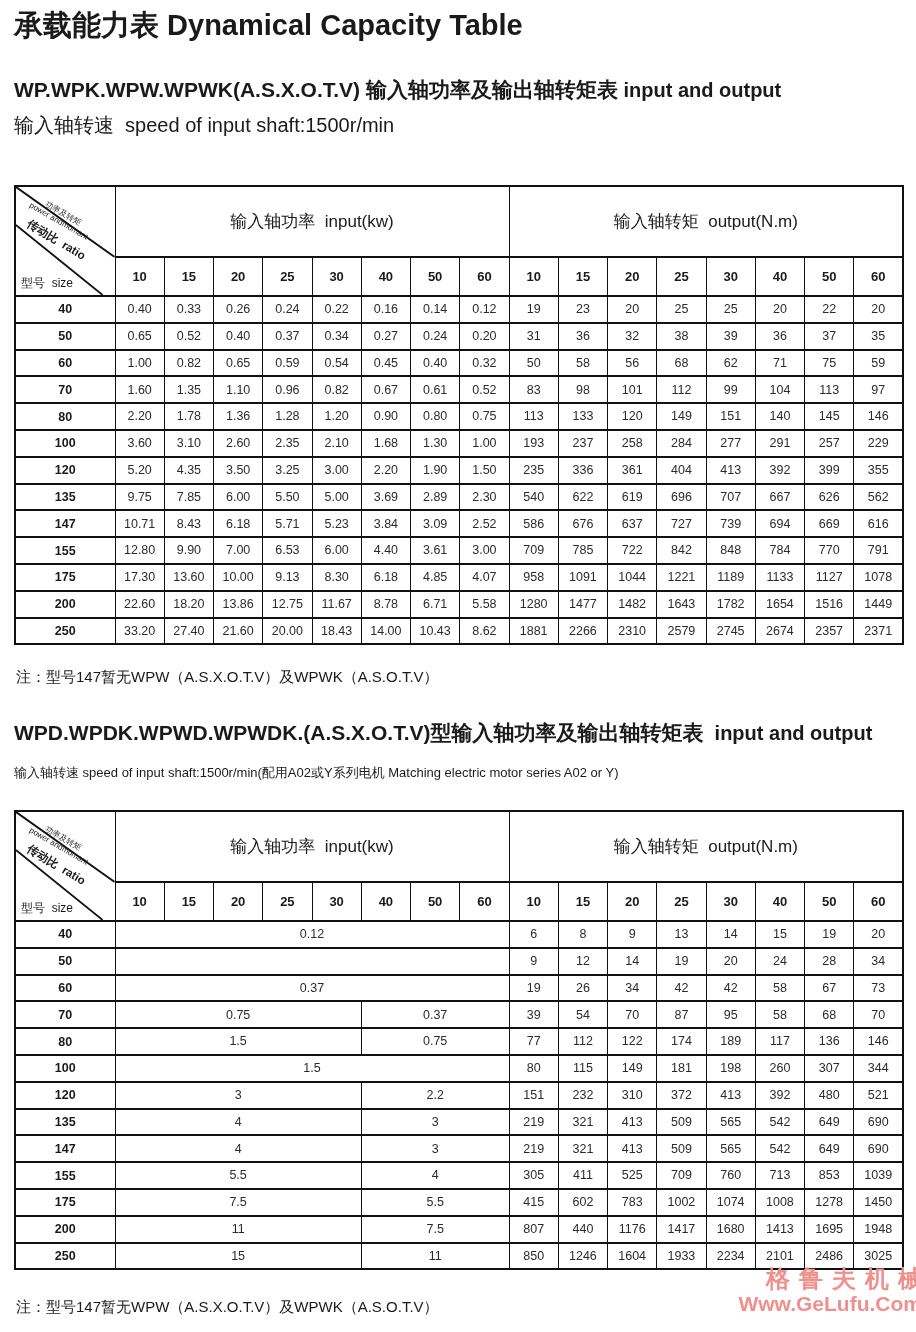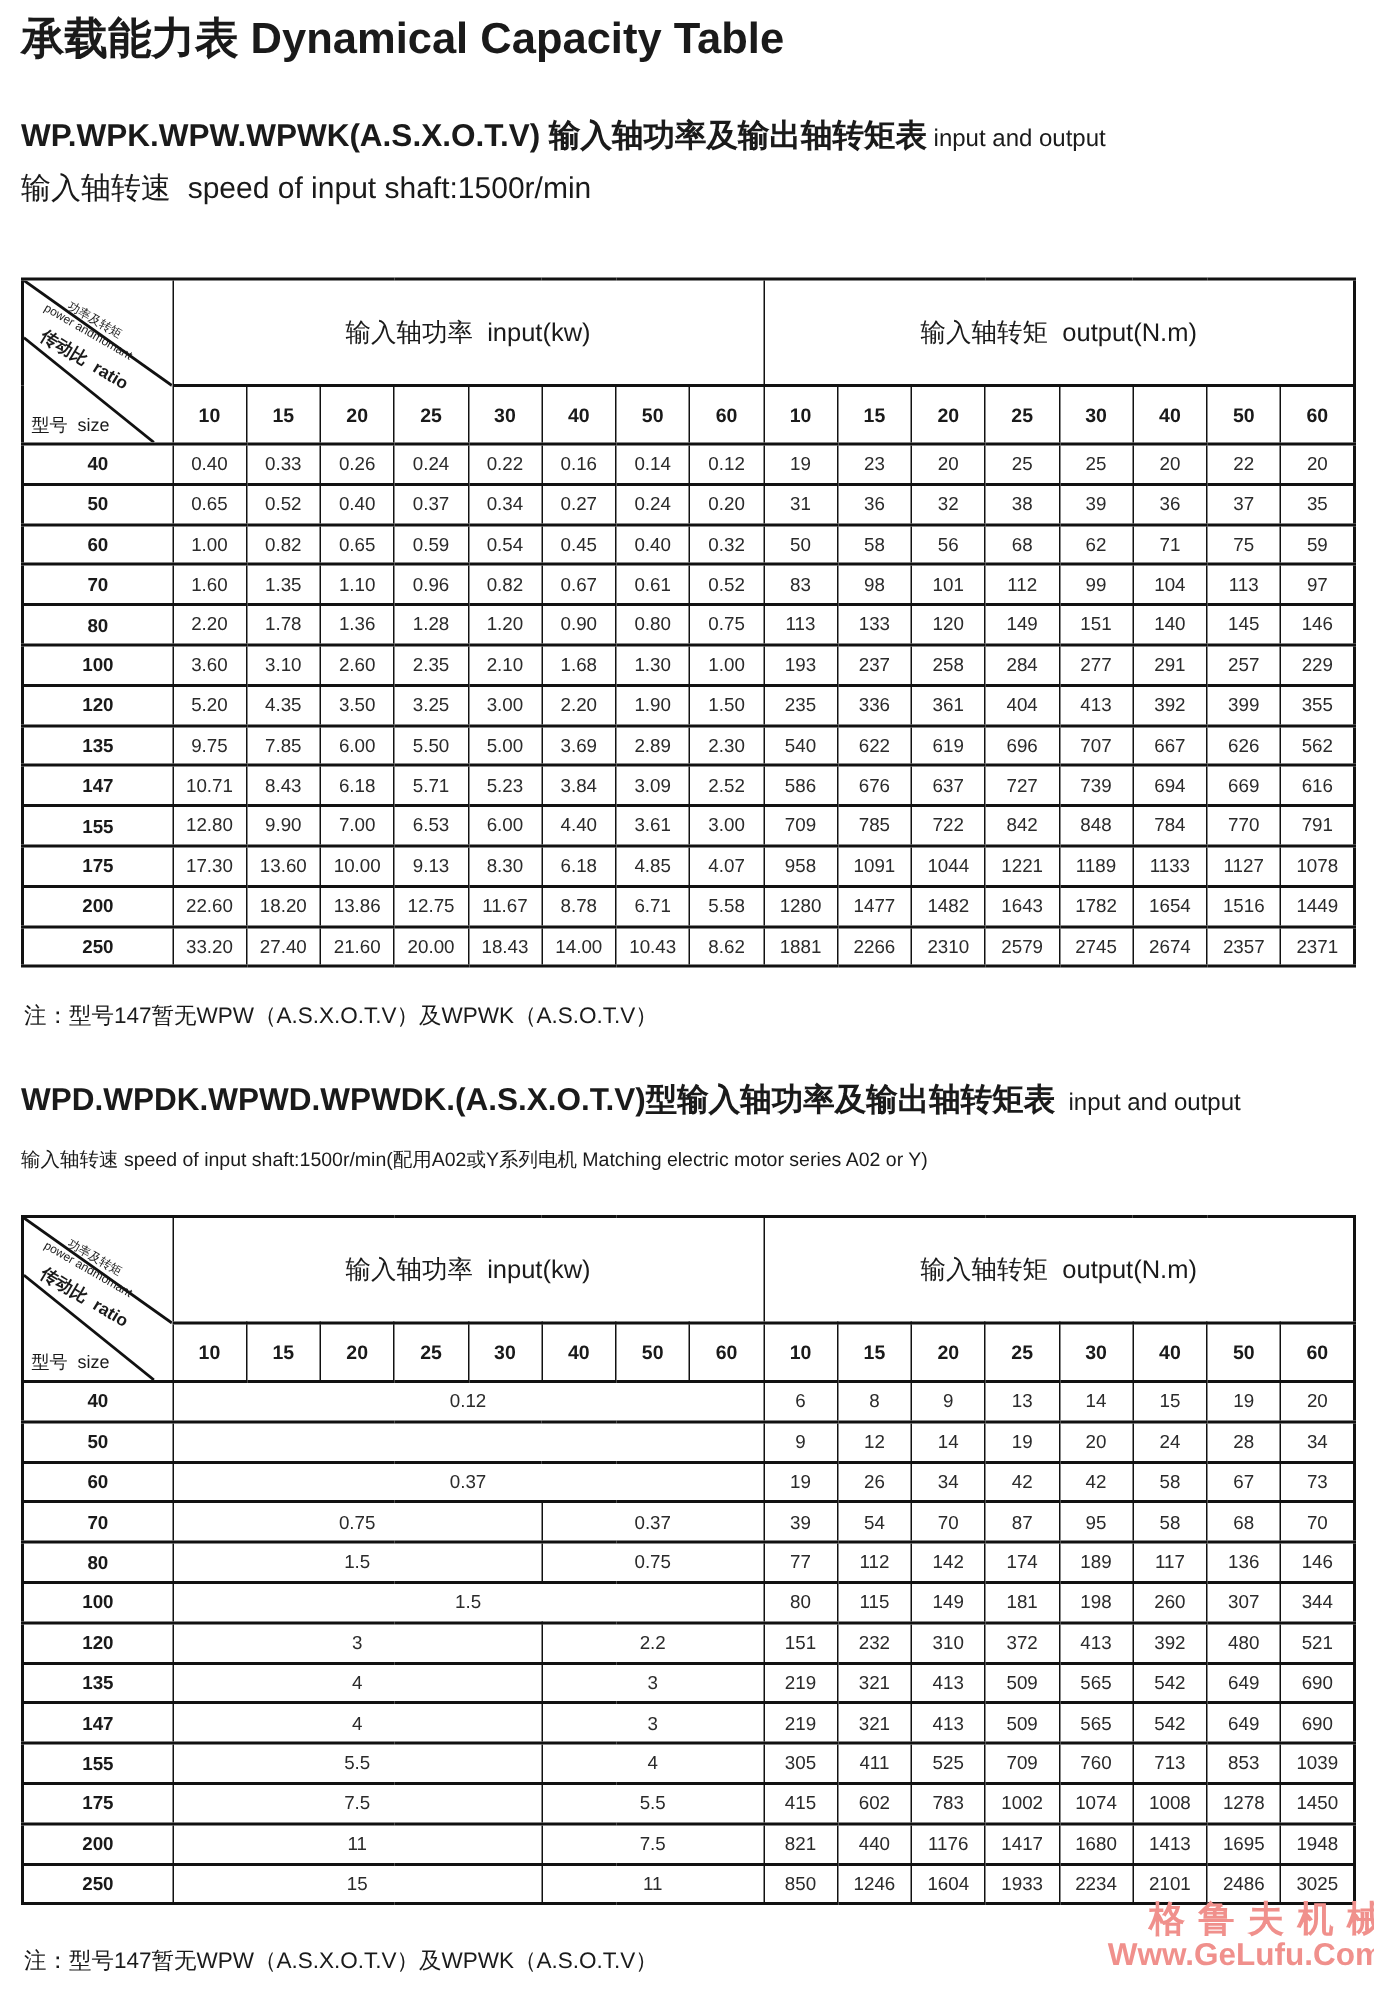--- a/index.html
+++ b/index.html
@@ -17,21 +17,21 @@
     overflow:hidden;
     border-radius:22px;
   }
   .main-title {
     position:absolute; top:6px; left:14px;
     font-size:29px; font-weight:700; letter-spacing:0px;
     white-space:pre;
   }
   .sec-title { position:absolute; left:14px; white-space:pre; }
   .sec-title .zh { font-size:21px; font-weight:700; }
-  .sec-title .en { font-size:16px; font-weight:400; }
+  .sec-title .en { font-size:20px; font-weight:700; }
   #sec1-title { top:76px; }
   #sec1-sub   { top:112px; font-size:20px; }
   #sec2-title { top:719px; }
   #sec2-sub   { top:764px; font-size:13px; }
   .sec-sub { position:absolute; left:14px; font-weight:400; white-space:pre; }
 
   .note { position:absolute; left:16px; font-size:15px; white-space:pre; }
   #note1 { top:668px; }
   #note2 { top:1298px; }
 
@@ -480,21 +480,21 @@
           <td>58</td>
           <td>68</td>
           <td>70</td>
         </tr>
         <tr>
           <th class="size-cell">80</th>
           <td colspan="5">1.5</td>
           <td colspan="3">0.75</td>
           <td>77</td>
           <td>112</td>
-          <td>142</td>
+          <td>122</td>
           <td>174</td>
           <td>189</td>
           <td>117</td>
           <td>136</td>
           <td>146</td>
         </tr>
         <tr>
           <th class="size-cell">100</th>
           <td colspan="8">1.5</td>
           <td>80</td>
@@ -568,21 +568,21 @@
           <td>1002</td>
           <td>1074</td>
           <td>1008</td>
           <td>1278</td>
           <td>1450</td>
         </tr>
         <tr>
           <th class="size-cell">200</th>
           <td colspan="5">11</td>
           <td colspan="3">7.5</td>
-          <td>821</td>
+          <td>807</td>
           <td>440</td>
           <td>1176</td>
           <td>1417</td>
           <td>1680</td>
           <td>1413</td>
           <td>1695</td>
           <td>1948</td>
         </tr>
         <tr>
           <th class="size-cell">250</th>

